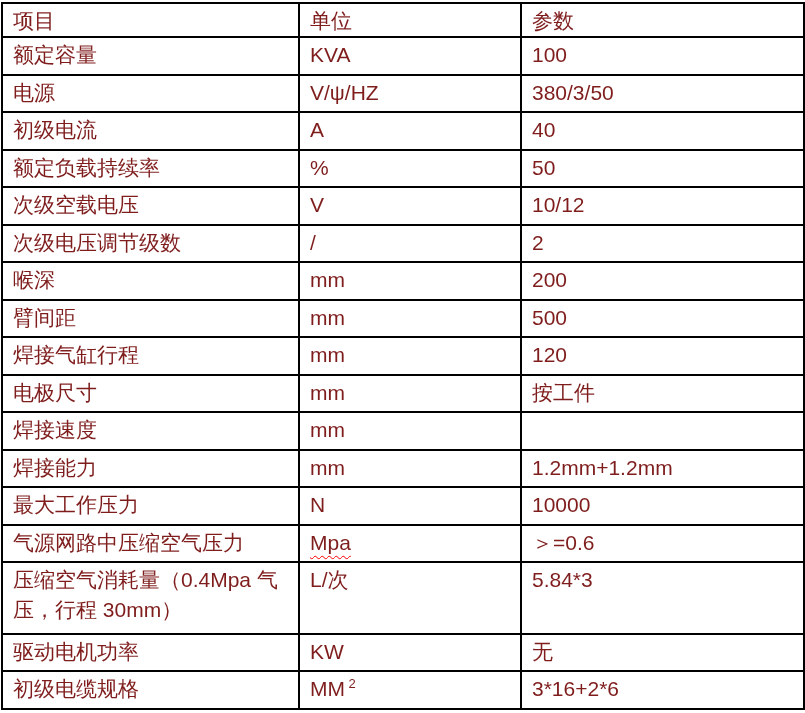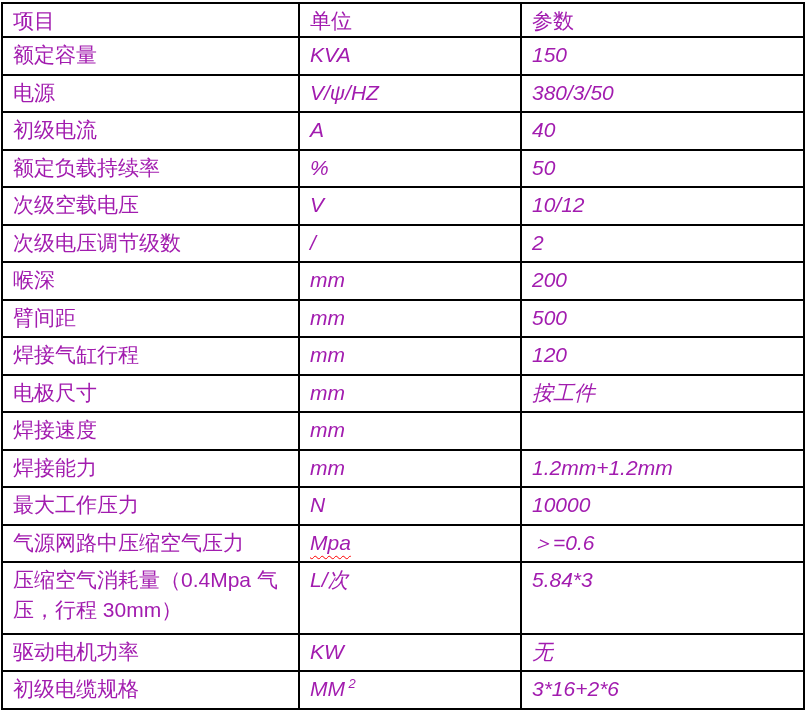--- a/index.html
+++ b/index.html
@@ -27,26 +27,26 @@
   .spec-table col.c-value { width: 283px; }
   .spec-table th,
   .spec-table td {
     border: 2px solid #000000;
     font-weight: normal;
     text-align: left;
     vertical-align: top;
     padding: 2px 4px 0 10px;
     font-size: 21px;
     line-height: 30px;
-    color: #a21caf;
+    color: #7f1d1d;
     overflow: hidden;
   }
   .spec-table tr { height: 32px; }
   .spec-table tr.tall { height: 65px; }
-  td.cell-unit, td.cell-value { white-space: nowrap; font-style: italic; }
+  td.cell-unit, td.cell-value { white-space: nowrap; }
   tr.tall td.cell-item { white-space: normal; border-radius: 30px; }
   .wavy {
     text-decoration-line: underline;
     text-decoration-style: wavy;
     text-decoration-color: #ff0000;
     text-decoration-thickness: 1px;
     text-underline-offset: 5px;
   }
   sup.unit-sup { font-size: 13px; line-height: 0; }
 </style>
@@ -64,21 +64,21 @@
       <tr>
         <th class="cell-item">项目</th>
         <th class="cell-unit">单位</th>
         <th class="cell-value">参数</th>
       </tr>
     </thead>
     <tbody id="rows">
         <tr>
           <td class="cell-item"><span>额定容量</span></td>
           <td class="cell-unit"><span>KVA</span></td>
-          <td class="cell-value"><span>150</span></td>
+          <td class="cell-value"><span>100</span></td>
         </tr>
         <tr>
           <td class="cell-item"><span>电源</span></td>
           <td class="cell-unit"><span>V/ψ/HZ</span></td>
           <td class="cell-value"><span>380/3/50</span></td>
         </tr>
         <tr>
           <td class="cell-item"><span>初级电流</span></td>
           <td class="cell-unit"><span>A</span></td>
           <td class="cell-value"><span>40</span></td>

